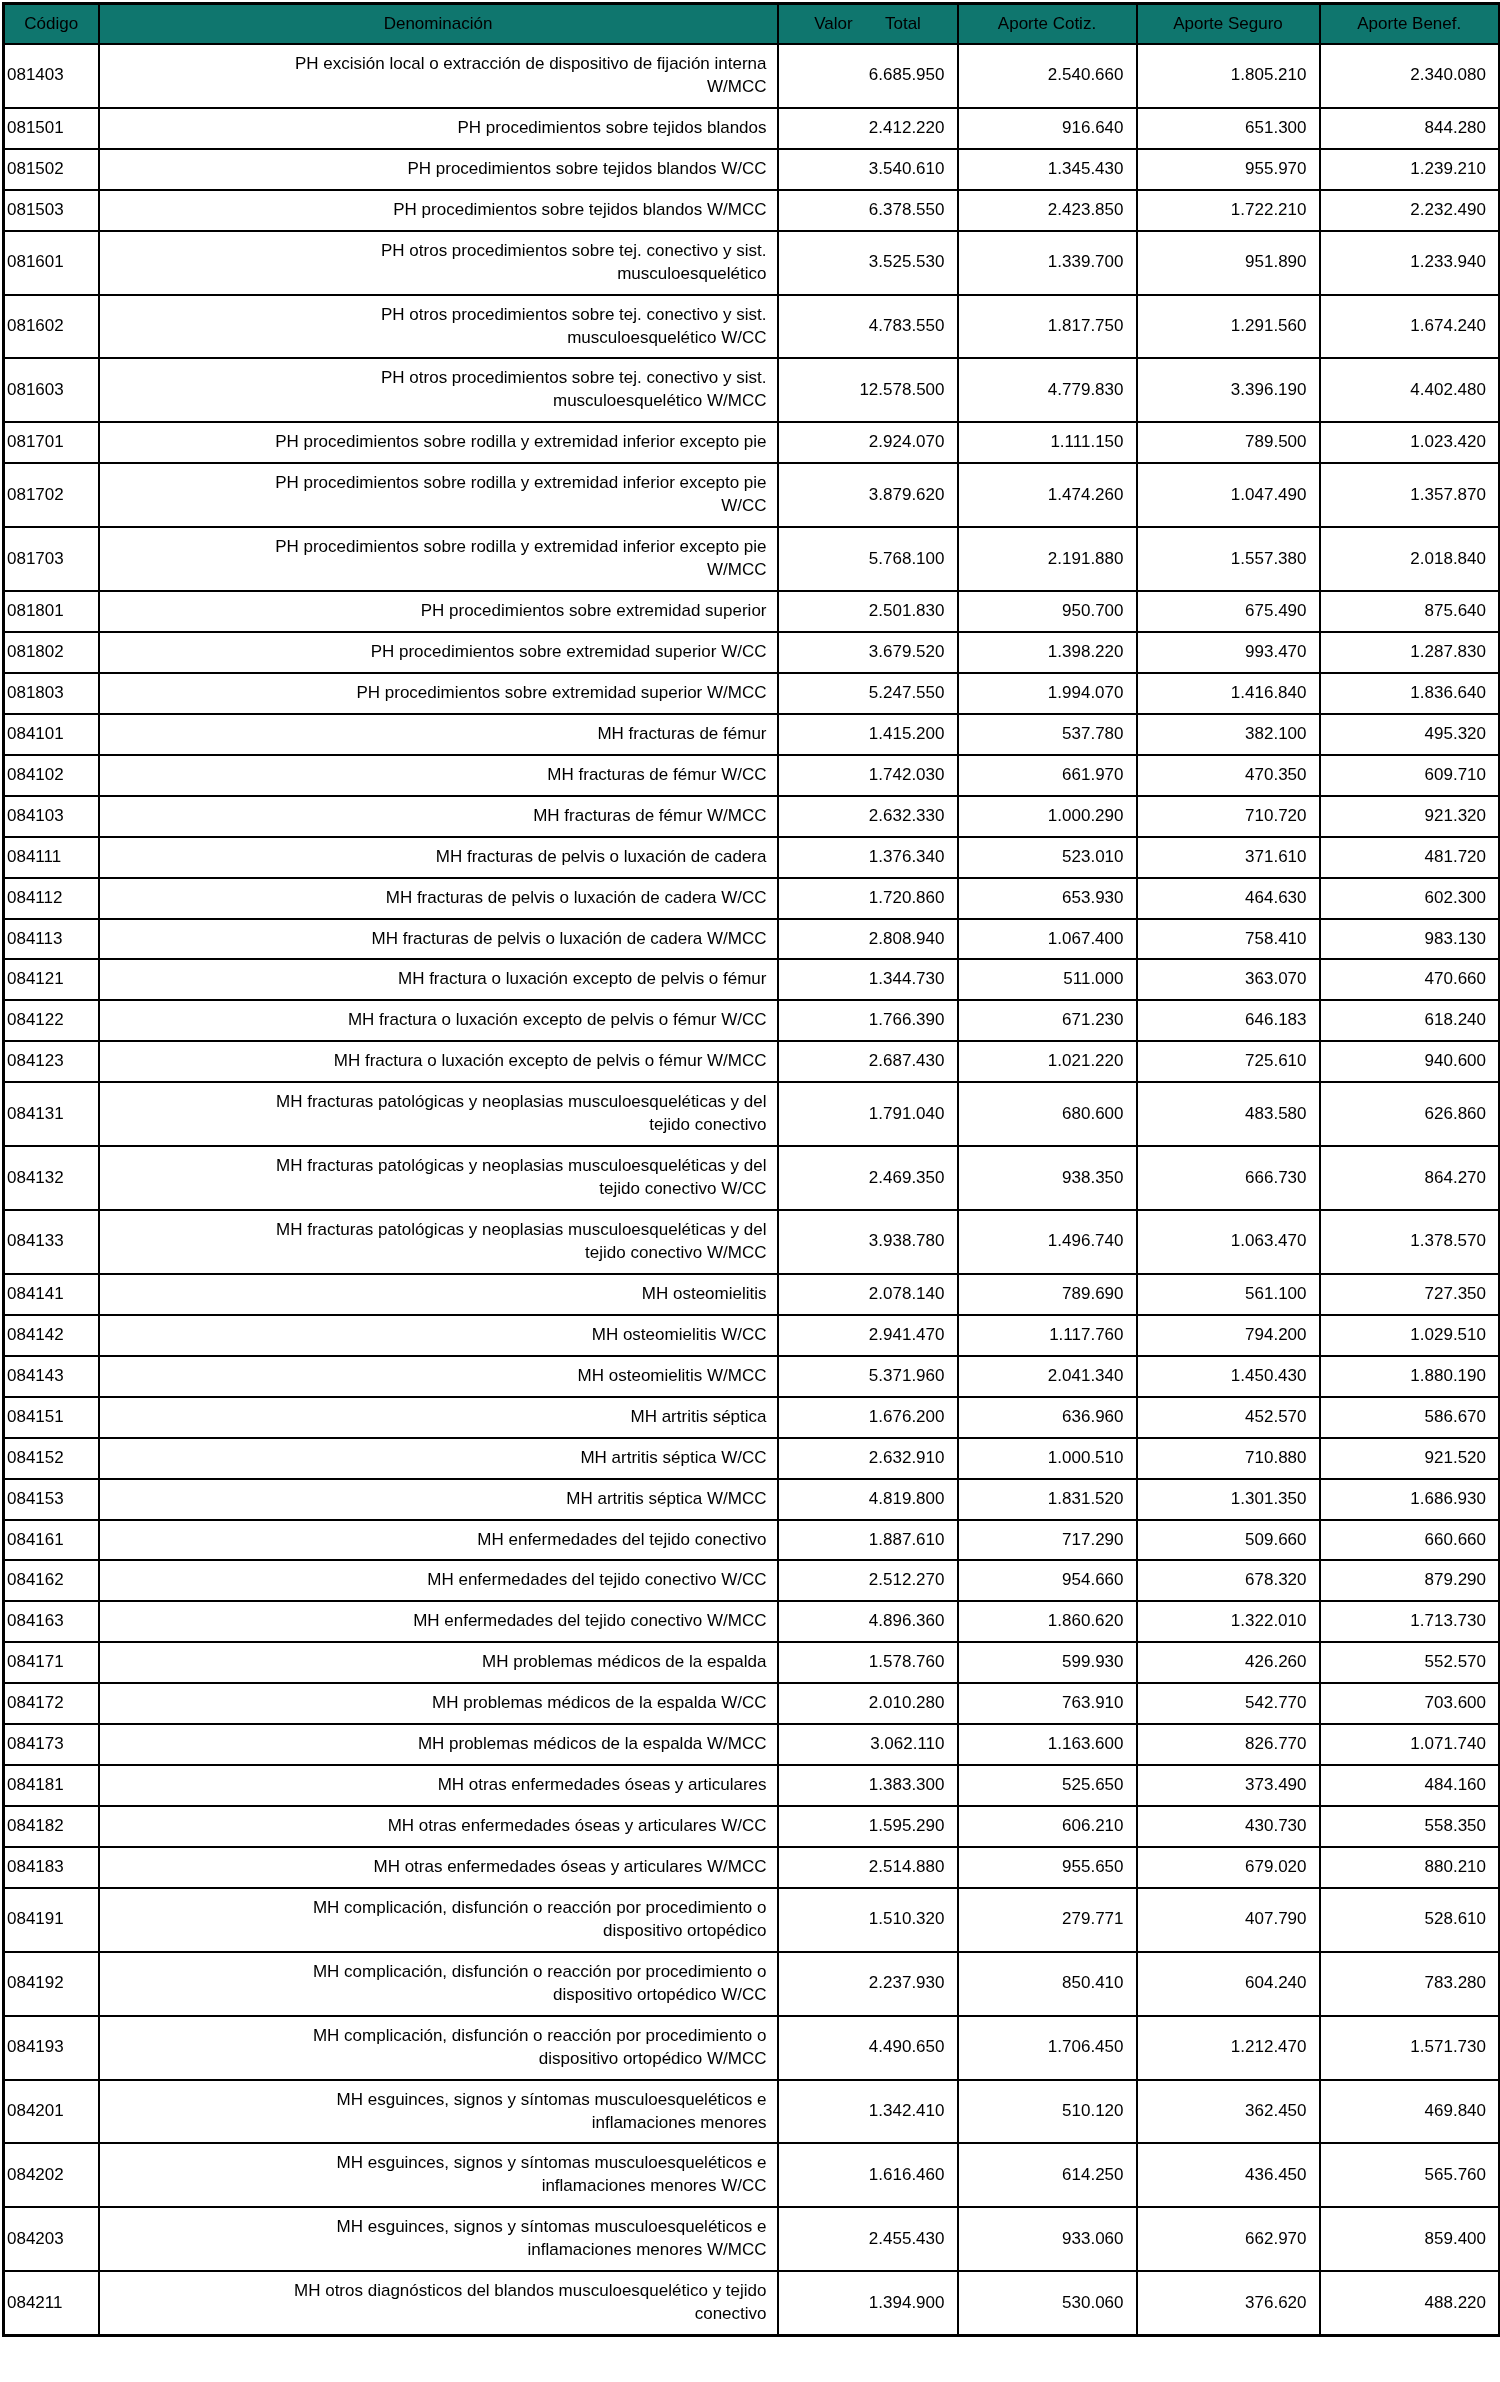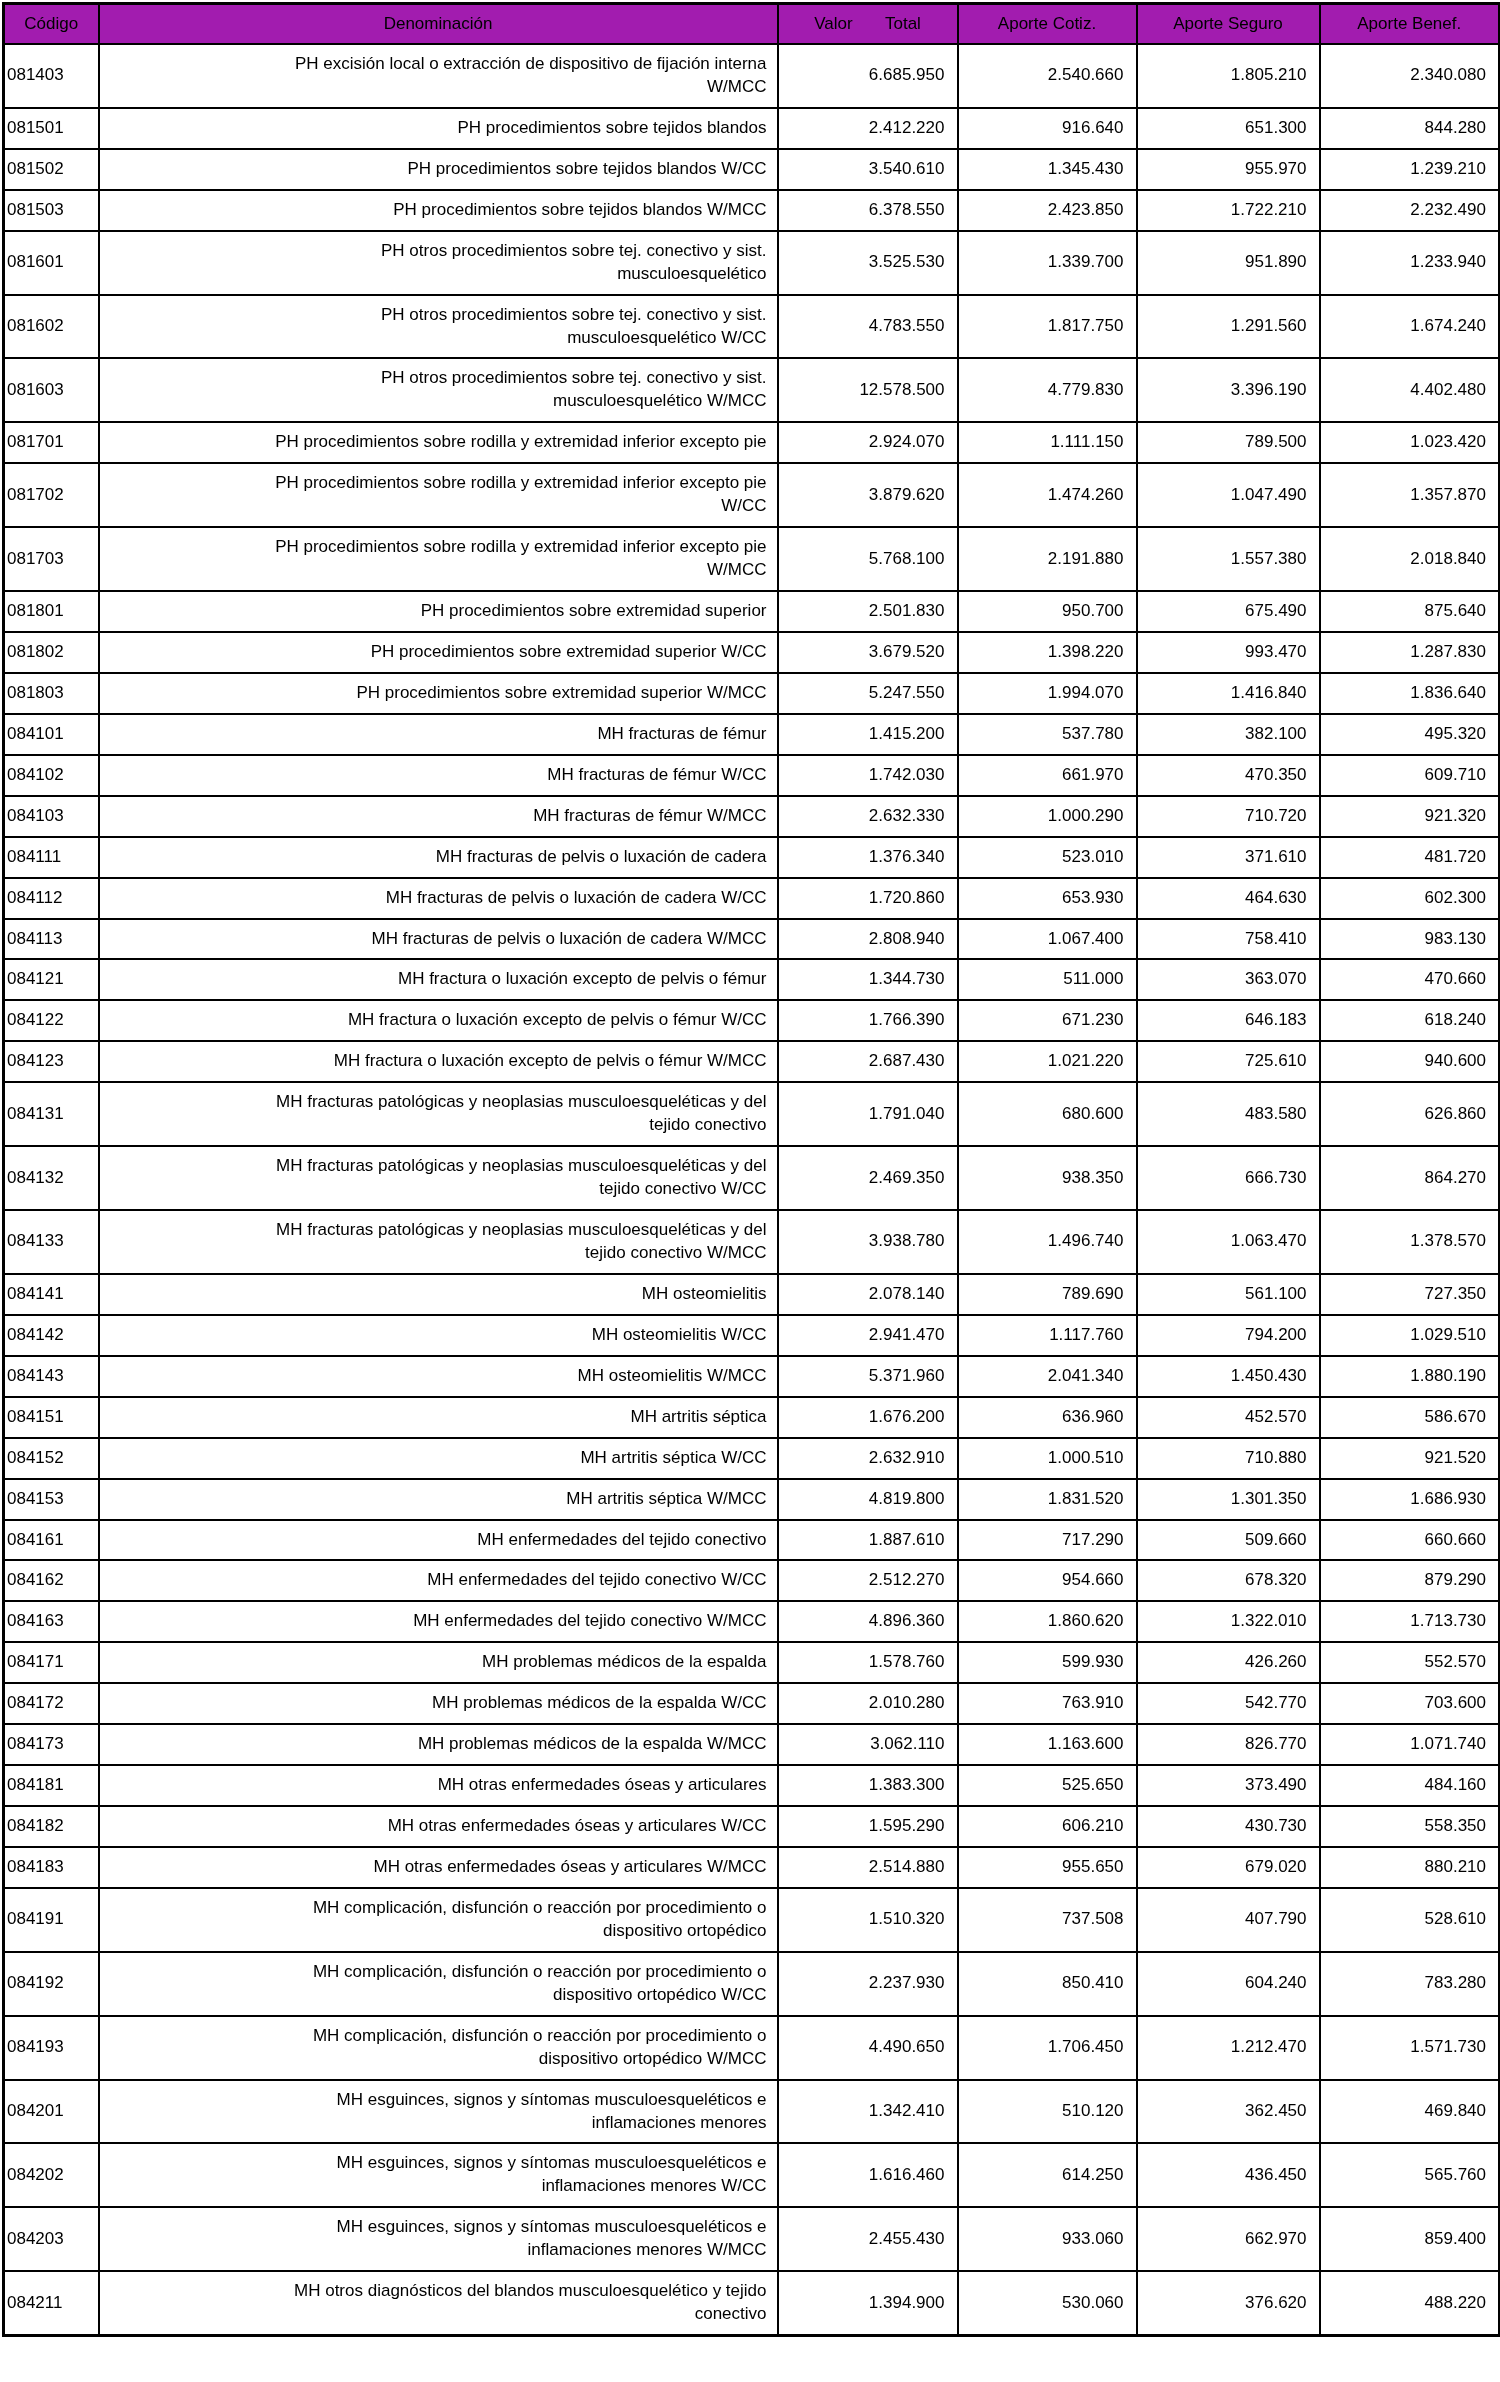--- a/index.html
+++ b/index.html
@@ -32,21 +32,21 @@
   col.c-cotiz  { width: 179px; }
   col.c-seguro { width: 183px; }
   col.c-benef  { width: 180px; }
 
   th, td {
     border: 2px solid #000000;
     vertical-align: middle;
     overflow: hidden;
   }
   thead th {
-    background: #a21caf;
+    background: #0f766e;
     font-weight: normal;
     text-align: center;
     padding: 9px 4px;
     font-size: 17px;
   }
   thead th.h-total { word-spacing: 28px; }
 
   td { padding: 8px 4px; line-height: 1.35; }
   td.col-code {
     padding-left: 2px;
@@ -414,21 +414,21 @@
           <td class="num">2.514.880</td>
           <td class="num">955.650</td>
           <td class="num">679.020</td>
           <td class="num">880.210</td>
         </tr>
         <tr>
           <td class="col-code">084191</td>
           <td class="col-name">MH complicación, disfunción o reacción por procedimiento o
 dispositivo ortopédico</td>
           <td class="num">1.510.320</td>
-          <td class="num">737.508</td>
+          <td class="num">279.771</td>
           <td class="num">407.790</td>
           <td class="num">528.610</td>
         </tr>
         <tr>
           <td class="col-code">084192</td>
           <td class="col-name">MH complicación, disfunción o reacción por procedimiento o
 dispositivo ortopédico W/CC</td>
           <td class="num">2.237.930</td>
           <td class="num">850.410</td>
           <td class="num">604.240</td>

